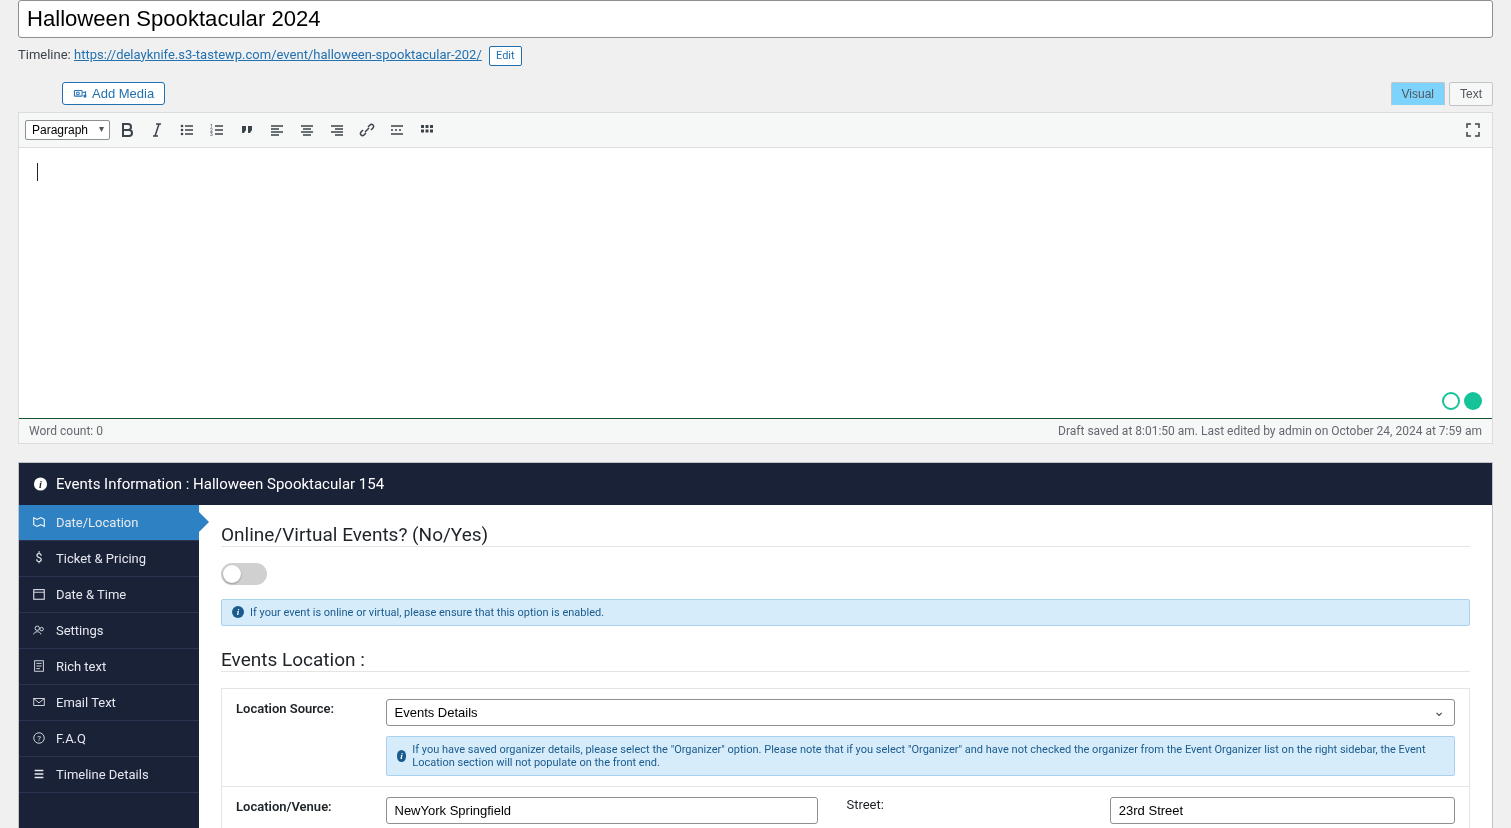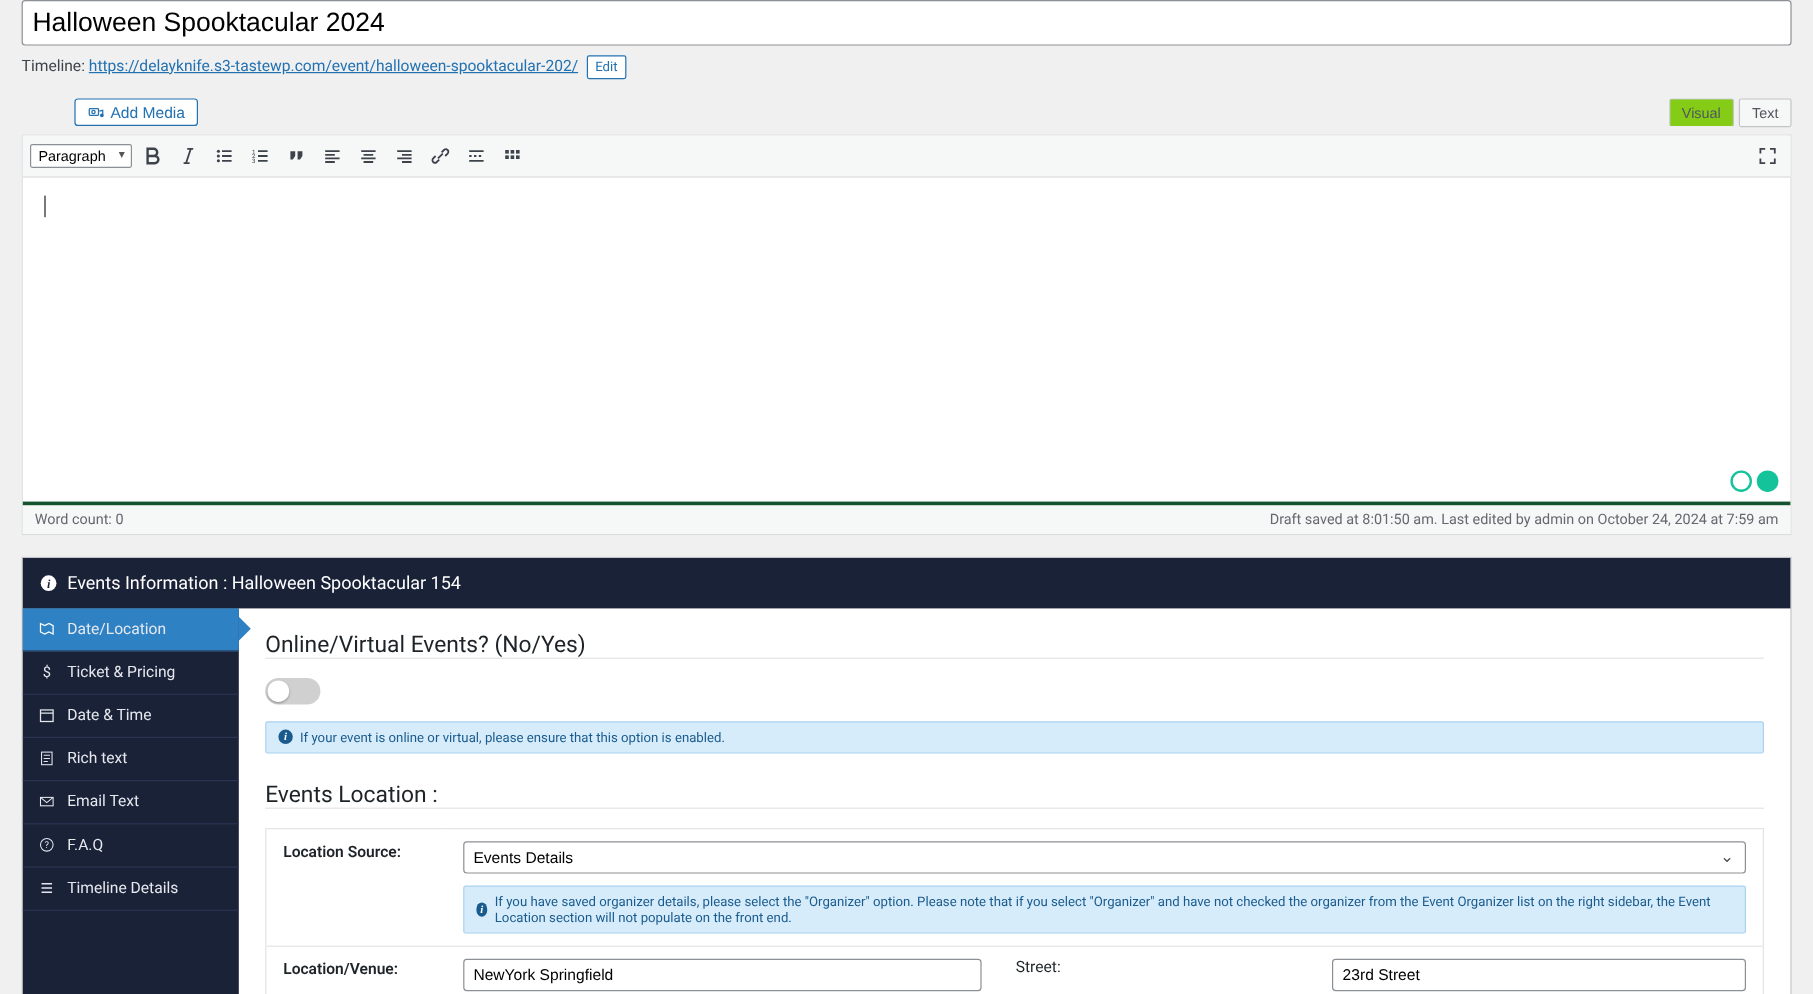--- a/index.html
+++ b/index.html
@@ -8,37 +8,37 @@
 .title-input { width: calc(100% - 36px); margin: 0 18px 4px 18px; padding: 3px 8px; font-size: 1.7em; height: 1.7em; line-height: 1; border: 1px solid #8c8f94; border-radius: 3px; background: #fff; outline: none; }
 .permalink-row { margin: 0 18px 12px 18px; padding: 4px 0; font-size: 13px; color: #3c434a; }
 .permalink-row a { color: #2271b1; text-decoration: underline; }
 .edit-btn { display: inline-block; border: 1px solid #2271b1; color: #2271b1; background: #fff; padding: 0 6px; font-size: 11px; border-radius: 2px; margin-left: 4px; cursor: pointer; line-height: 18px; }
 .media-row { display: flex; justify-content: space-between; align-items: center; margin: 0 18px 6px 18px; }
 .add-media-btn { border: 1px solid #2271b1; color: #2271b1; background: #fff; padding: 3px 10px; border-radius: 3px; cursor: pointer; display: inline-flex; align-items: center; gap: 5px; font-size: 13px; margin-left: 44px; }
 .media-icon { display: inline-block; width: 14px; height: 14px; position: relative; }
 .media-icon svg { width: 14px; height: 14px; }
 .tabbar { display: flex; }
 .tab-btn { border: 1px solid #c3c4c7; background: #f6f7f7; color: #50575e; padding: 4px 10px; font-size: 12px; border-radius: 2px; margin-left: 4px; cursor: pointer; }
-.tab-btn.active { background: #84cc16; border-bottom-color: #f0f0f1; }
+.tab-btn.active { background: #7dd3fc; border-bottom-color: #f0f0f1; }
 .editor-wrap { margin: 0 18px; border: 1px solid #dcdcde; background: #fff; }
 .toolbar { display: flex; align-items: center; padding: 4px 6px; border-bottom: 1px solid #dcdcde; background: #f6f7f7; gap: 4px; position: relative; }
 .format-select { border: 1px solid #8c8f94; background: #fff; font-size: 12px; padding: 2px 20px 2px 6px; border-radius: 2px; cursor: pointer; appearance: none; -webkit-appearance: none; position: relative; }
 .select-wrap { position: relative; display: inline-block; }
 .select-wrap::after { content: "▾"; position: absolute; right: 6px; top: 3px; font-size: 10px; color: #555; pointer-events: none; }
 .tool-btn { width: 26px; height: 26px; display: inline-flex; align-items: center; justify-content: center; color: #3c434a; cursor: pointer; border-radius: 2px; }
 .tool-spacer { flex: 1; }
 .fullscreen-btn { width: 26px; height: 26px; display: inline-flex; align-items: center; justify-content: center; cursor: pointer; }
 .editor-body { min-height: 270px; padding: 14px 18px; position: relative; font-size: 16px; }
 .cursor-line { display: inline-block; width: 1px; height: 18px; background: #222; animation: blink 1s step-end infinite; vertical-align: middle; }
 @keyframes blink { 50% { opacity: 0; } }
 .grammarly { position: absolute; right: 10px; bottom: 8px; display: flex; gap: 4px; }
 .gram-circle { width: 18px; height: 18px; border-radius: 50%; display: inline-block; }
 .gram-a { background: #fff; border: 2px solid #15c39a; }
 .gram-b { background: #15c39a; }
-.status-row { display: flex; justify-content: space-between; padding: 5px 10px; border-top: 3px solid #14532d; background: #f6f7f7; font-size: 12px; color: #646970; gap: 28px; }
+.status-row { display: flex; justify-content: space-between; padding: 5px 10px; border-top: 1px solid #14532d; background: #f6f7f7; font-size: 12px; color: #646970; gap: 28px; }
 .meta-box { margin: 18px; border: 1px solid #c3c4c7; background: #fff; }
 .meta-header { background: #1a2238; color: #fff; padding: 12px 14px; font-size: 15px; display: flex; align-items: center; gap: 8px; }
 .meta-body { display: flex; }
 .sidebar { width: 180px; background: #1a2238; }
 .sidebar-item { display: flex; align-items: center; gap: 10px; padding: 10px 12px; color: #e6e8ee; border-bottom: 1px solid #2c3452; font-size: 13px; cursor: pointer; position: relative; }
 .sidebar-item.active { background: #2e82c4; }
 .sidebar-item.active::after { content: ""; position: absolute; right: -10px; top: 50%; transform: translateY(-50%); width: 0; height: 0; border-top: 10px solid transparent; border-bottom: 10px solid transparent; border-left: 10px solid #2e82c4; }
 .sidebar-icon { width: 15px; height: 15px; display: inline-flex; align-items: center; justify-content: center; }
 .content-area { flex: 1; padding: 18px 22px; }
 .section-title { font-size: 19px; font-weight: 400; color: #1d2327; border-bottom: 1px solid #e4e4e4; margin-bottom: 16px; }
@@ -210,20 +210,30 @@
           <span>Ticket &amp; Pricing</span>
         </div>
         <div class="sidebar-item">
           <span class="sidebar-icon">
               <svg width="14" height="14" viewBox="0 0 16 16">
                 <rect x="2" y="3" width="12" height="11" fill="none" stroke="#e6e8ee" stroke-width="1.2"></rect>
                 <path d="M2 6h12" stroke="#e6e8ee"></path>
               </svg>
             </span>
           <span>Date &amp; Time</span>
+        </div>
+        <div class="sidebar-item">
+          <span class="sidebar-icon">
+              <svg width="14" height="14" viewBox="0 0 16 16">
+                <circle cx="6" cy="6" r="2.5" fill="none" stroke="#e6e8ee"></circle>
+                <circle cx="11" cy="7" r="2" fill="none" stroke="#e6e8ee"></circle>
+                <path d="M2 13c0-2 2-3 4-3s4 1 4 3" fill="none" stroke="#e6e8ee"></path>
+              </svg>
+            </span>
+          <span>Settings</span>
         </div>
         <div class="sidebar-item">
           <span class="sidebar-icon">
               <svg width="14" height="14" viewBox="0 0 16 16">
                 <rect x="3" y="2" width="10" height="12" fill="none" stroke="#e6e8ee"></rect>
                 <path d="M5 5h6M5 8h6M5 11h4" stroke="#e6e8ee"></path>
               </svg>
             </span>
           <span>Rich text</span>
         </div>

